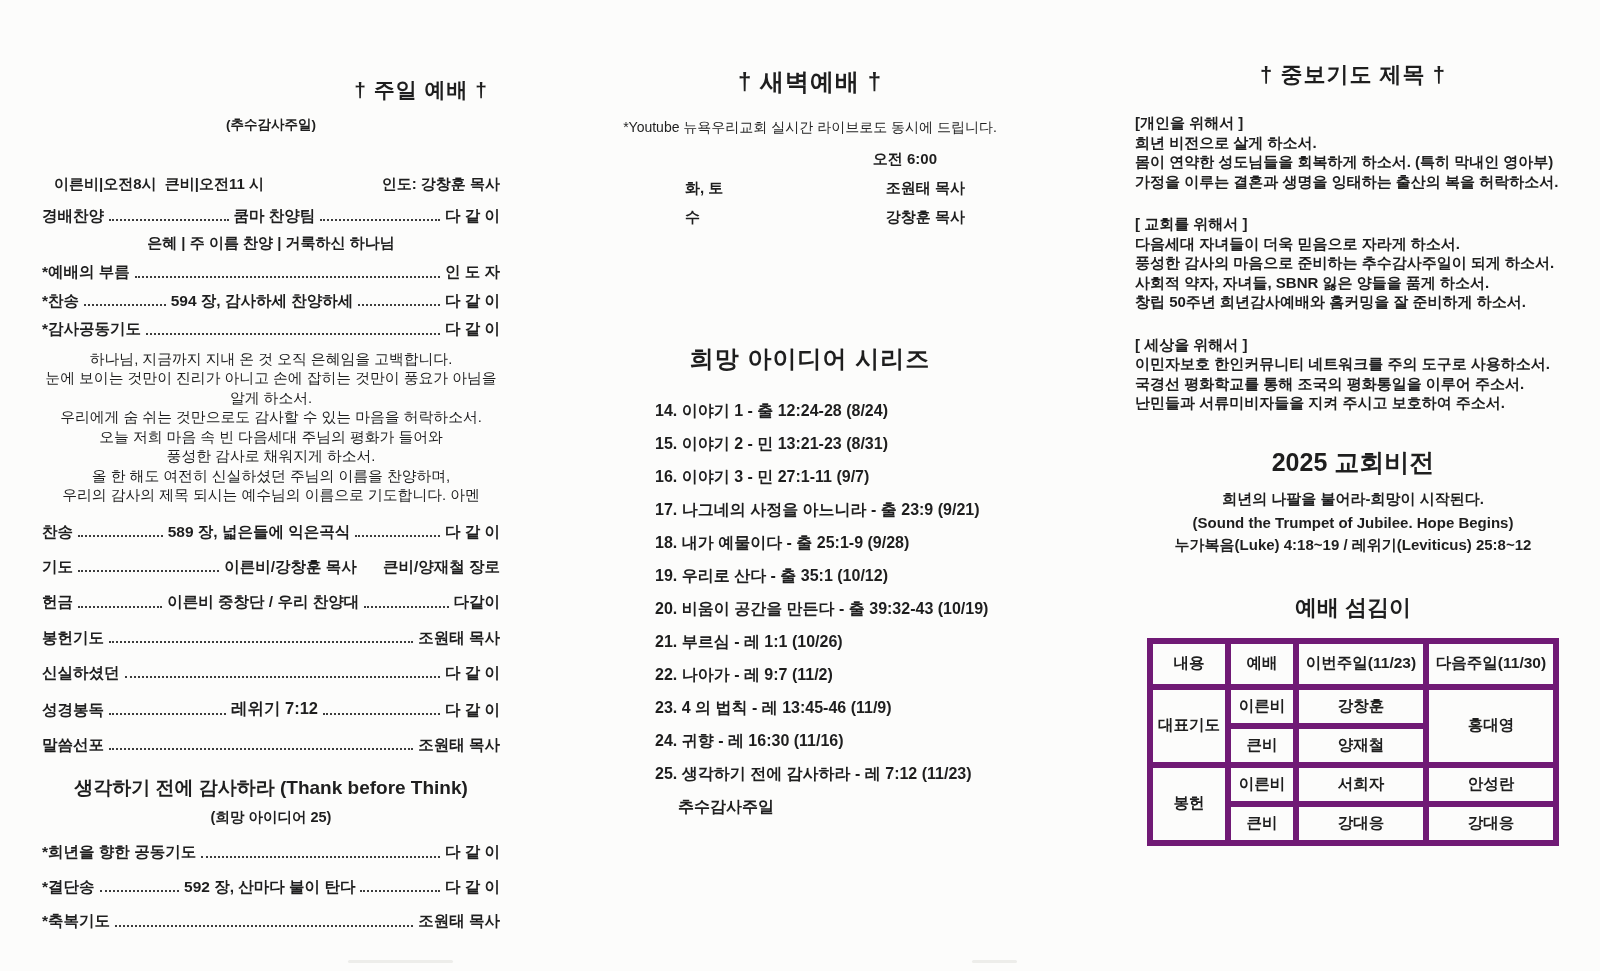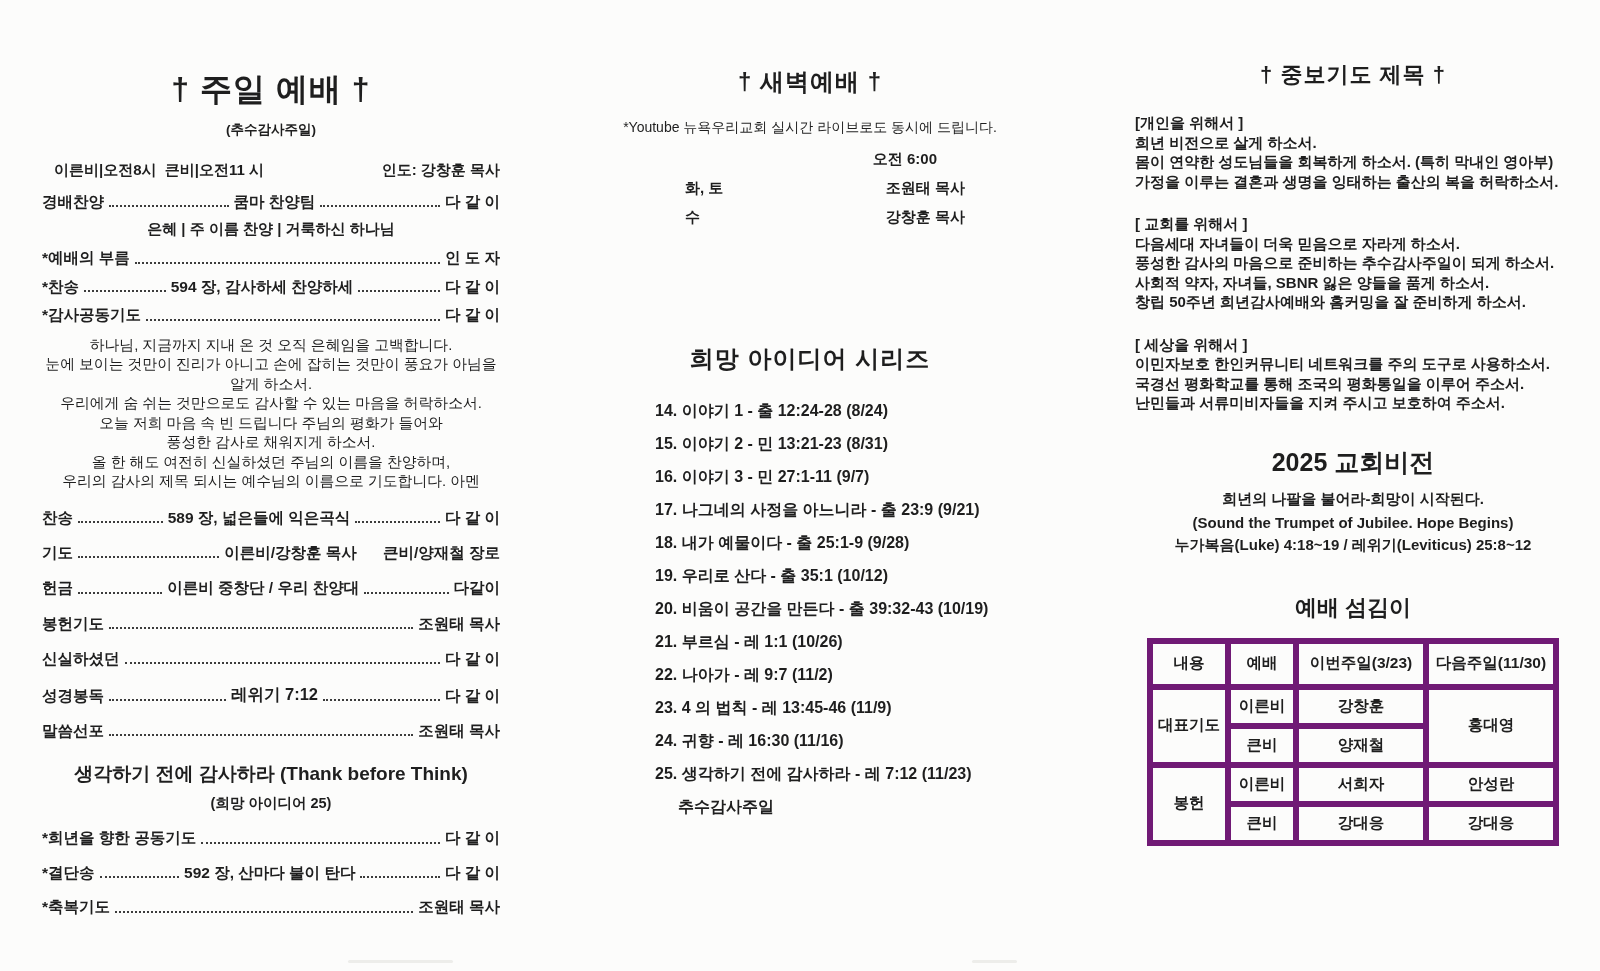--- a/index.html
+++ b/index.html
@@ -4,23 +4,23 @@
 <style>
   html,body{margin:0;padding:0;}
   body{
     width:1600px;height:971px;position:relative;overflow:hidden;
     background:#fcfcfb;color:#1e1e1e;
     font-family:"Liberation Sans", sans-serif;
   }
   .col{position:absolute;}
   
   .col-left{left:42px;top:64px;width:458px;}
-  .big-title{font-size:32px;font-weight:700;text-align:center;margin:4px;letter-spacing:1px;}
+  .big-title{font-size:21px;font-weight:700;text-align:right;margin:12px;letter-spacing:1px;}
   .left-subtitle{font-size:13.5px;font-weight:700;text-align:center;margin-top:9px;}
-  .schedule{display:flex;justify-content:space-between;font-size:15px;font-weight:700;margin-top:22px;padding-left:12px;}
+  .schedule{display:flex;justify-content:space-between;font-size:15px;font-weight:700;margin-top:41px;padding-left:12px;}
   .schedule span{white-space:pre;}
   .orders{margin-top:12px;}
   .row{display:flex;align-items:flex-end;font-size:15.5px;font-weight:600;margin-top:9px;line-height:1.25;}
   .lbl,.mid,.rt{white-space:nowrap;}
   .dots{flex:1;border-bottom:2px dotted #3c3c3c;margin:0 5px 4px;min-width:12px;}
   .gap26{width:26px;}
   .centernote{text-align:center;font-size:15px;font-weight:600;margin-top:9px;}
   .prayer{margin-top:11px;text-align:center;font-size:14.8px;font-weight:500;line-height:19.5px;}
   .g2 .row{margin-top:16px;}
   .g3 .row{margin-top:15px;}
@@ -96,21 +96,21 @@
         <span class="lbl">*감사공동기도</span>
         <span class="dots"></span>
         <span class="rt">다 같 이</span>
       </div>
     </div>
 
     <div class="prayer">
       <div>하나님, 지금까지 지내 온 것 오직 은혜임을 고백합니다.</div>
       <div>눈에 보이는 것만이 진리가 아니고 손에 잡히는 것만이 풍요가 아님을 알게 하소서.</div>
       <div>우리에게 숨 쉬는 것만으로도 감사할 수 있는 마음을 허락하소서.</div>
-      <div>오늘 저희 마음 속 빈 드립니다 주님의 평화가 들어와</div>
+      <div>오늘 저희 마음 속 빈 다음세대 주님의 평화가 들어와</div>
       <div>풍성한 감사로 채워지게 하소서.</div>
       <div>올 한 해도 여전히 신실하셨던 주님의 이름을 찬양하며,</div>
       <div>우리의 감사의 제목 되시는 예수님의 이름으로 기도합니다. 아멘</div>
     </div>
 
     <div class="orders g2">
       <div class="row">
         <span class="lbl">찬송</span>
         <span class="dots"></span>
         <span class="mid">589 장, 넓은들에 익은곡식</span>
@@ -242,21 +242,21 @@
       <div class="vision-line">누가복음(Luke) 4:18~19 / 레위기(Leviticus) 25:8~12</div>
     </div>
 
     <div>
       <div class="serving-title">예배 섬김이</div>
       <table class="serving">
         <tbody>
             <tr class="hdr">
           <td class="c-content">내용</td>
           <td class="c-service">예배</td>
-          <td class="c-this">이번주일(3/23)</td>
+          <td class="c-this">이번주일(11/23)</td>
           <td class="c-next">다음주일(11/30)</td>
         </tr>
         <tr class="bd">
           <td class="c-content" rowspan="2">대표기도</td>
           <td class="c-service">이른비</td>
           <td class="c-this">강창훈</td>
           <td class="c-next" rowspan="2">홍대영</td>
         </tr>
         <tr class="bd">
           <td class="c-service">큰비</td>

